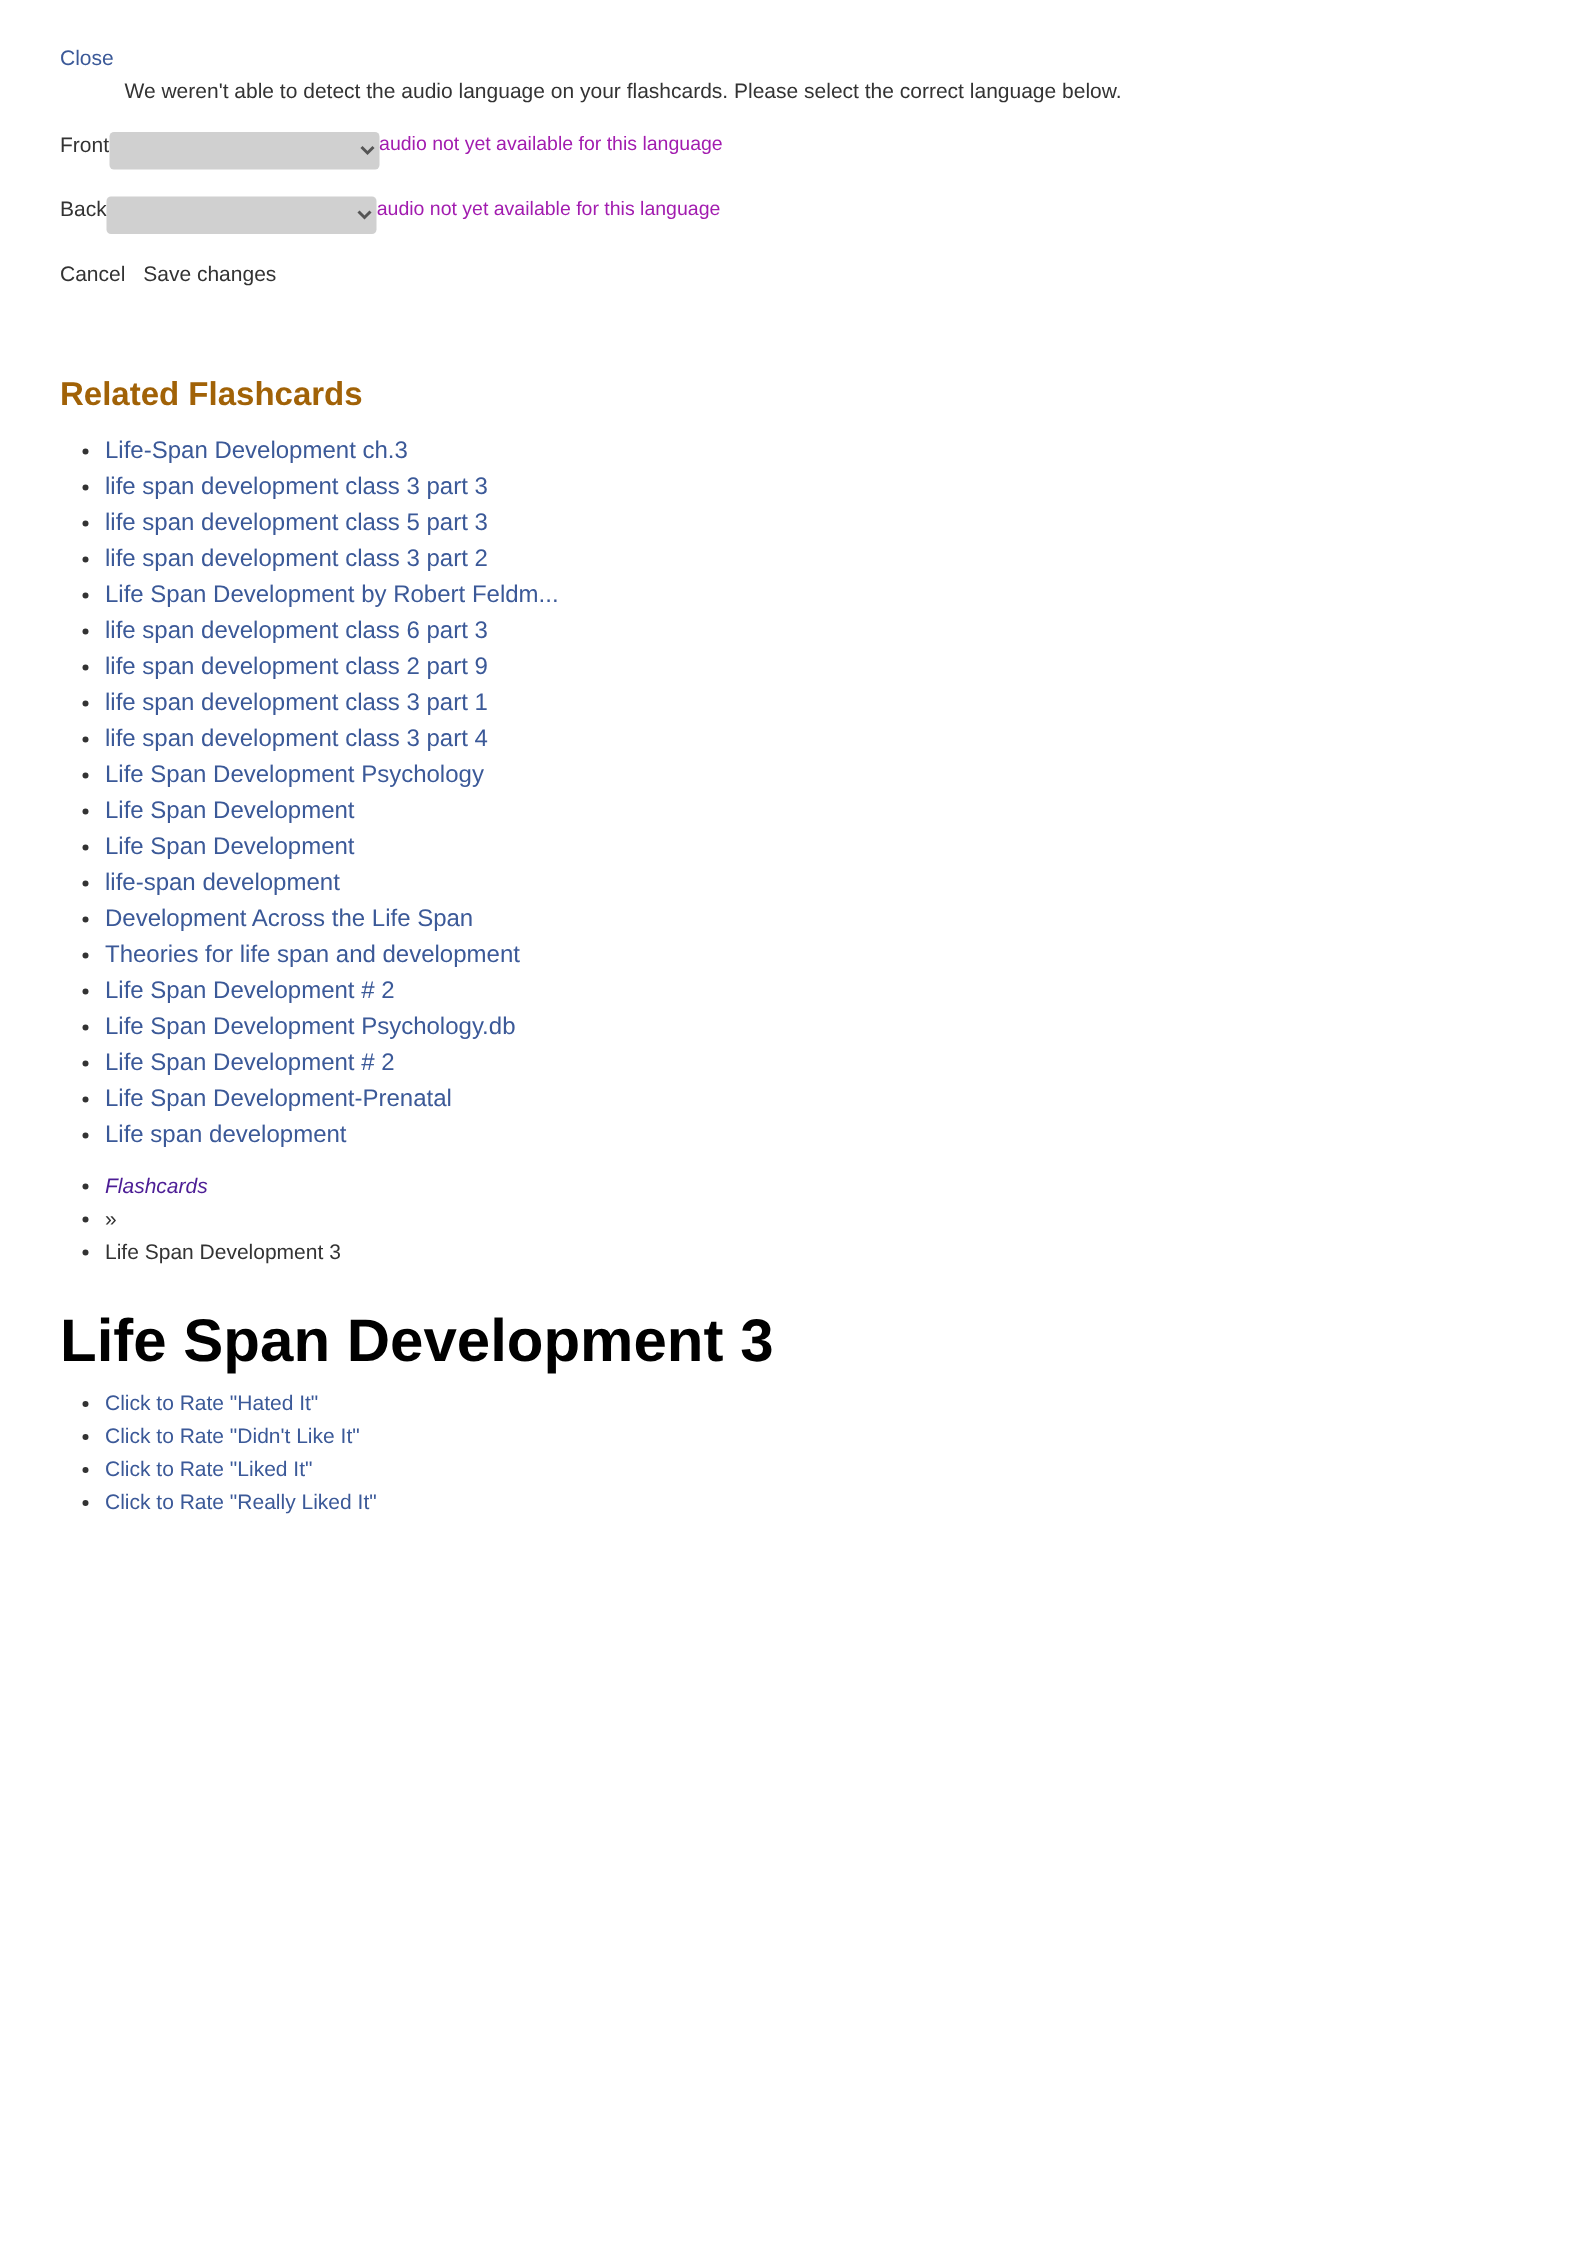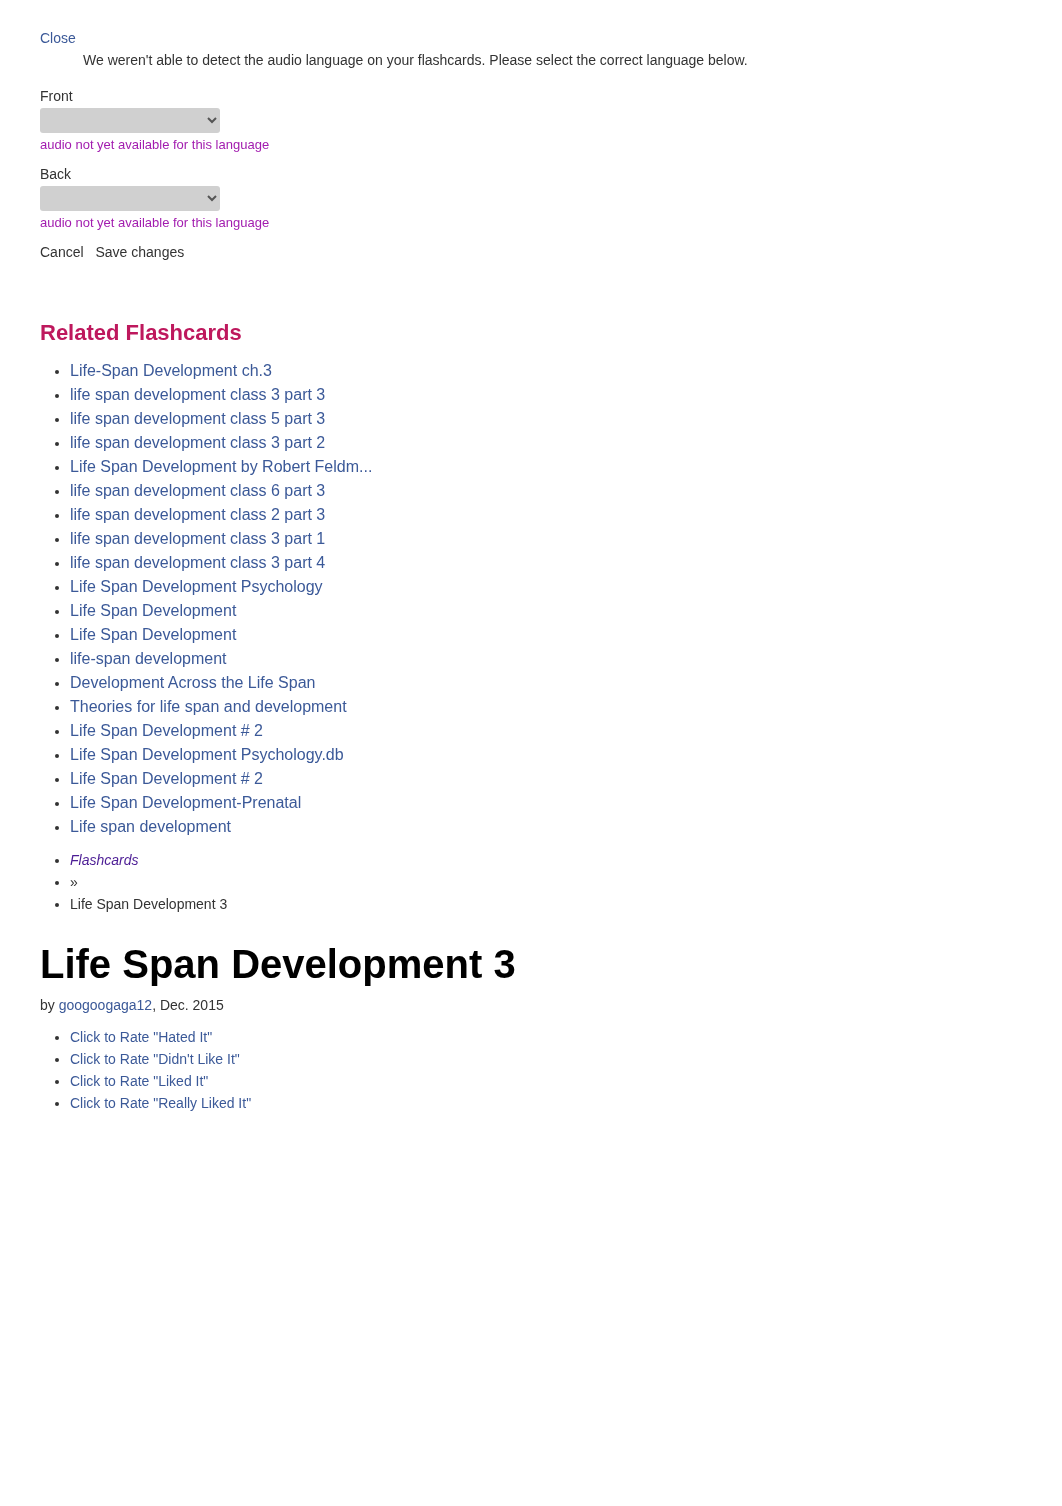--- a/index.html
+++ b/index.html
@@ -33,21 +33,21 @@
     }
     .description-text {
       font-size: 14px;
       color: #333;
       margin-bottom: 20px;
       margin-left: 43px;
     }
     .language-row {
       display: flex;
       align-items: flex-start;
-      flex-direction: column;
+      flex-direction: row;
       margin-bottom: 14px;
     }
     .language-label {
       font-size: 14px;
       color: #333;
       margin-bottom: 4px;
     }
     .language-dropdown {
       background: #d0d0d0;
       border: none;
@@ -77,21 +77,21 @@
       text-align: right;
     }
     .related-flashcards-section {
       margin-top: 60px;
       margin-bottom: 30px;
     }
     .related-flashcards-section h2 {
       font-size: 22px;
       font-weight: bold;
       margin-bottom: 16px;
-      color: #be185d;
+      color: #a16207;
     }
     .flashcard-list {
       list-style: disc;
       padding-left: 30px;
       margin-bottom: 16px;
     }
     .flashcard-list li {
       margin-bottom: 6px;
     }
     .flashcard-list li a {
@@ -180,21 +180,21 @@
 
 <div class="related-flashcards-section">
   <h2>Related Flashcards</h2>
   <ul class="flashcard-list" id="related-list">
   <li><a href="#">Life-Span Development ch.3</a></li>
       <li><a href="#">life span development class 3 part 3</a></li>
       <li><a href="#">life span development class 5 part 3</a></li>
       <li><a href="#">life span development class 3 part 2</a></li>
       <li><a href="#">Life Span Development by Robert Feldm...</a></li>
       <li><a href="#">life span development class 6 part 3</a></li>
-      <li><a href="#">life span development class 2 part 3</a></li>
+      <li><a href="#">life span development class 2 part 9</a></li>
       <li><a href="#">life span development class 3 part 1</a></li>
       <li><a href="#">life span development class 3 part 4</a></li>
       <li><a href="#">Life Span Development Psychology</a></li>
       <li><a href="#">Life Span Development</a></li>
       <li><a href="#">Life Span Development</a></li>
       <li><a href="#">life-span development</a></li>
       <li><a href="#">Development Across the Life Span</a></li>
       <li><a href="#">Theories for life span and development</a></li>
       <li><a href="#">Life Span Development # 2</a></li>
       <li><a href="#">Life Span Development Psychology.db</a></li>
@@ -205,24 +205,20 @@
 
   <ul class="breadcrumb-list" id="breadcrumb-list">
   <li><a href="#">Flashcards</a></li>
       <li><span>»</span></li>
       <li><span>Life Span Development 3</span></li>
     </ul>
 </div>
 
 <div class="page-title-section">
   <h1>Life Span Development 3</h1>
-  <p class="by-author">
-    <span>by</span>
-    <a href="#">googoogaga12</a><span>, Dec. 2015</span>
-  </p>
 
   <ul class="rating-list" id="rating-list">
   <li><a href="#">Click to Rate "Hated It"</a></li>
       <li><a href="#">Click to Rate "Didn't Like It"</a></li>
       <li><a href="#">Click to Rate "Liked It"</a></li>
       <li><a href="#">Click to Rate "Really Liked It"</a></li>
     </ul>
 </div>
 
 </body></html>

